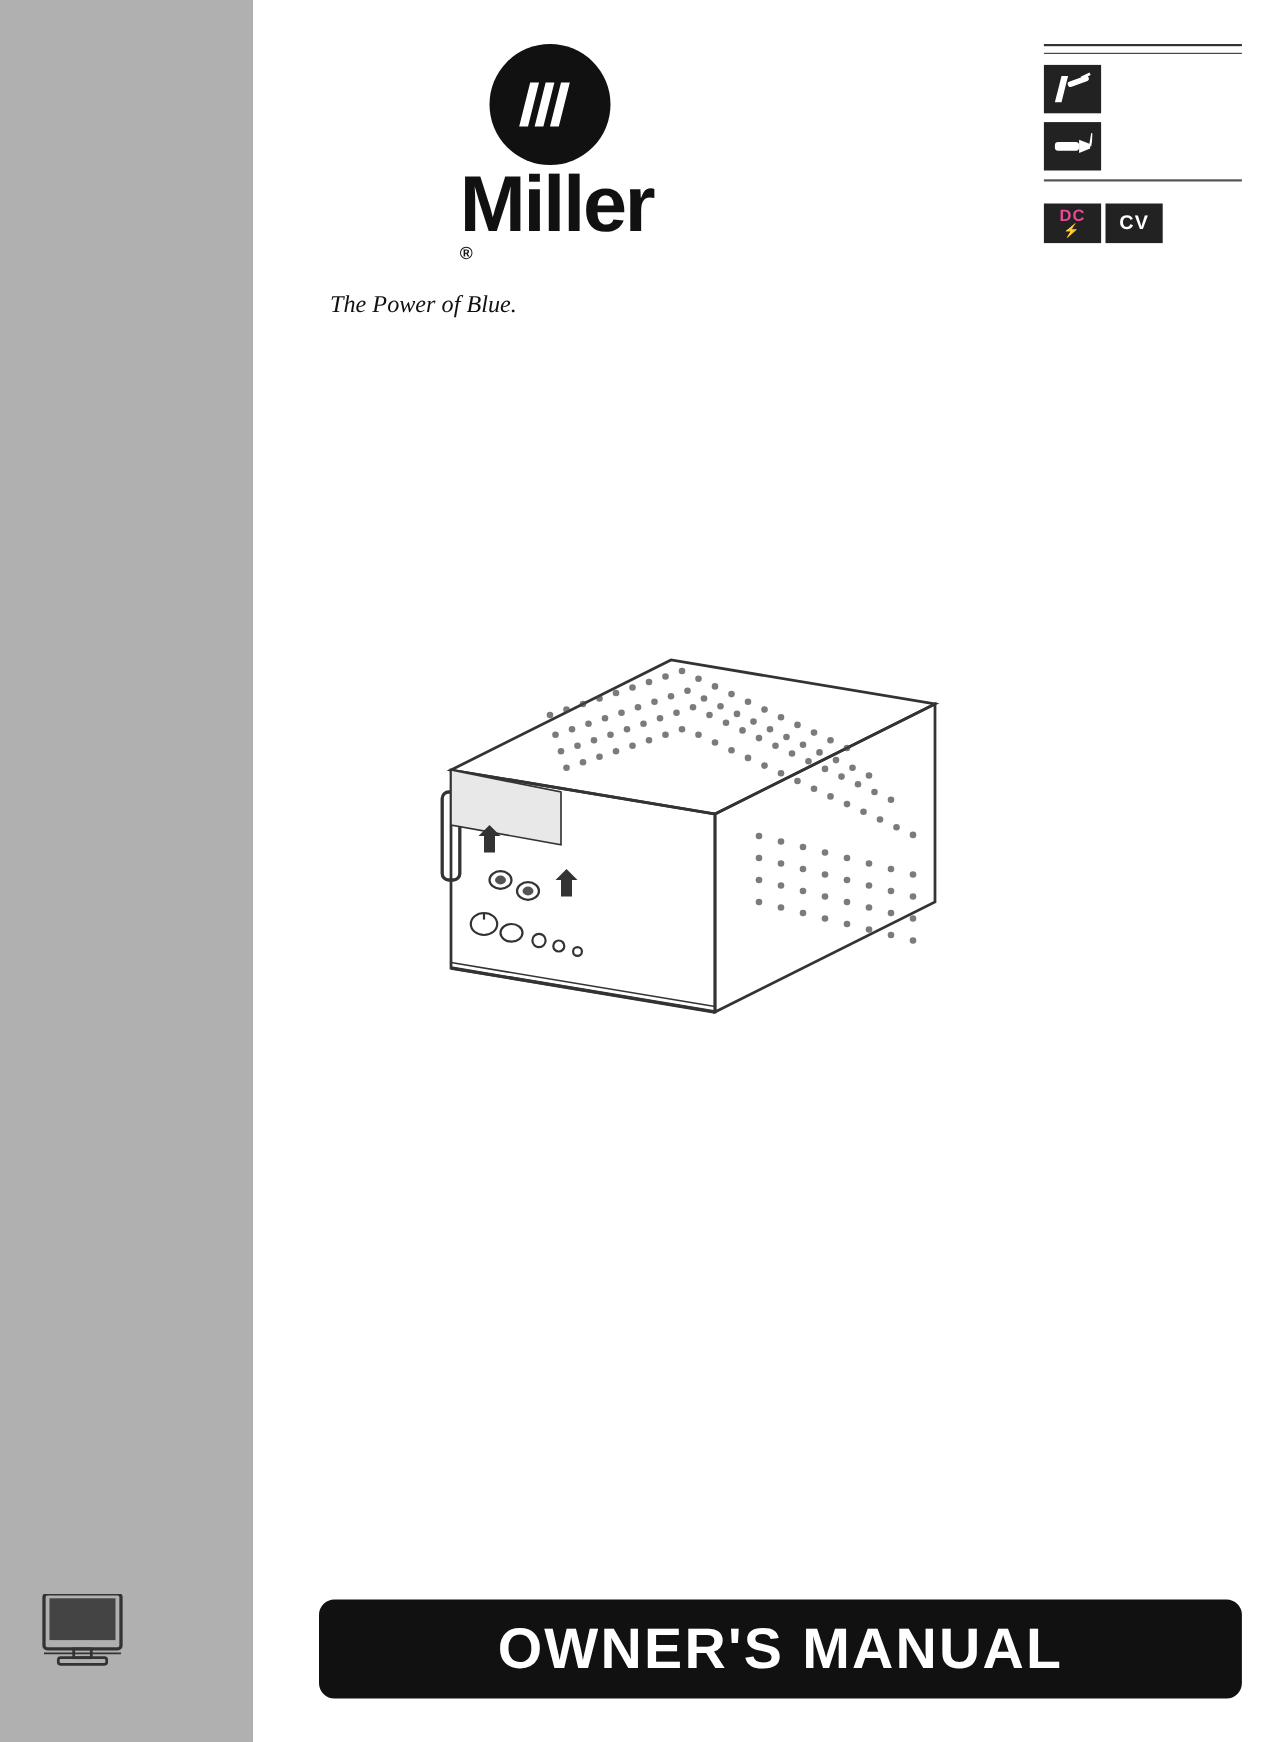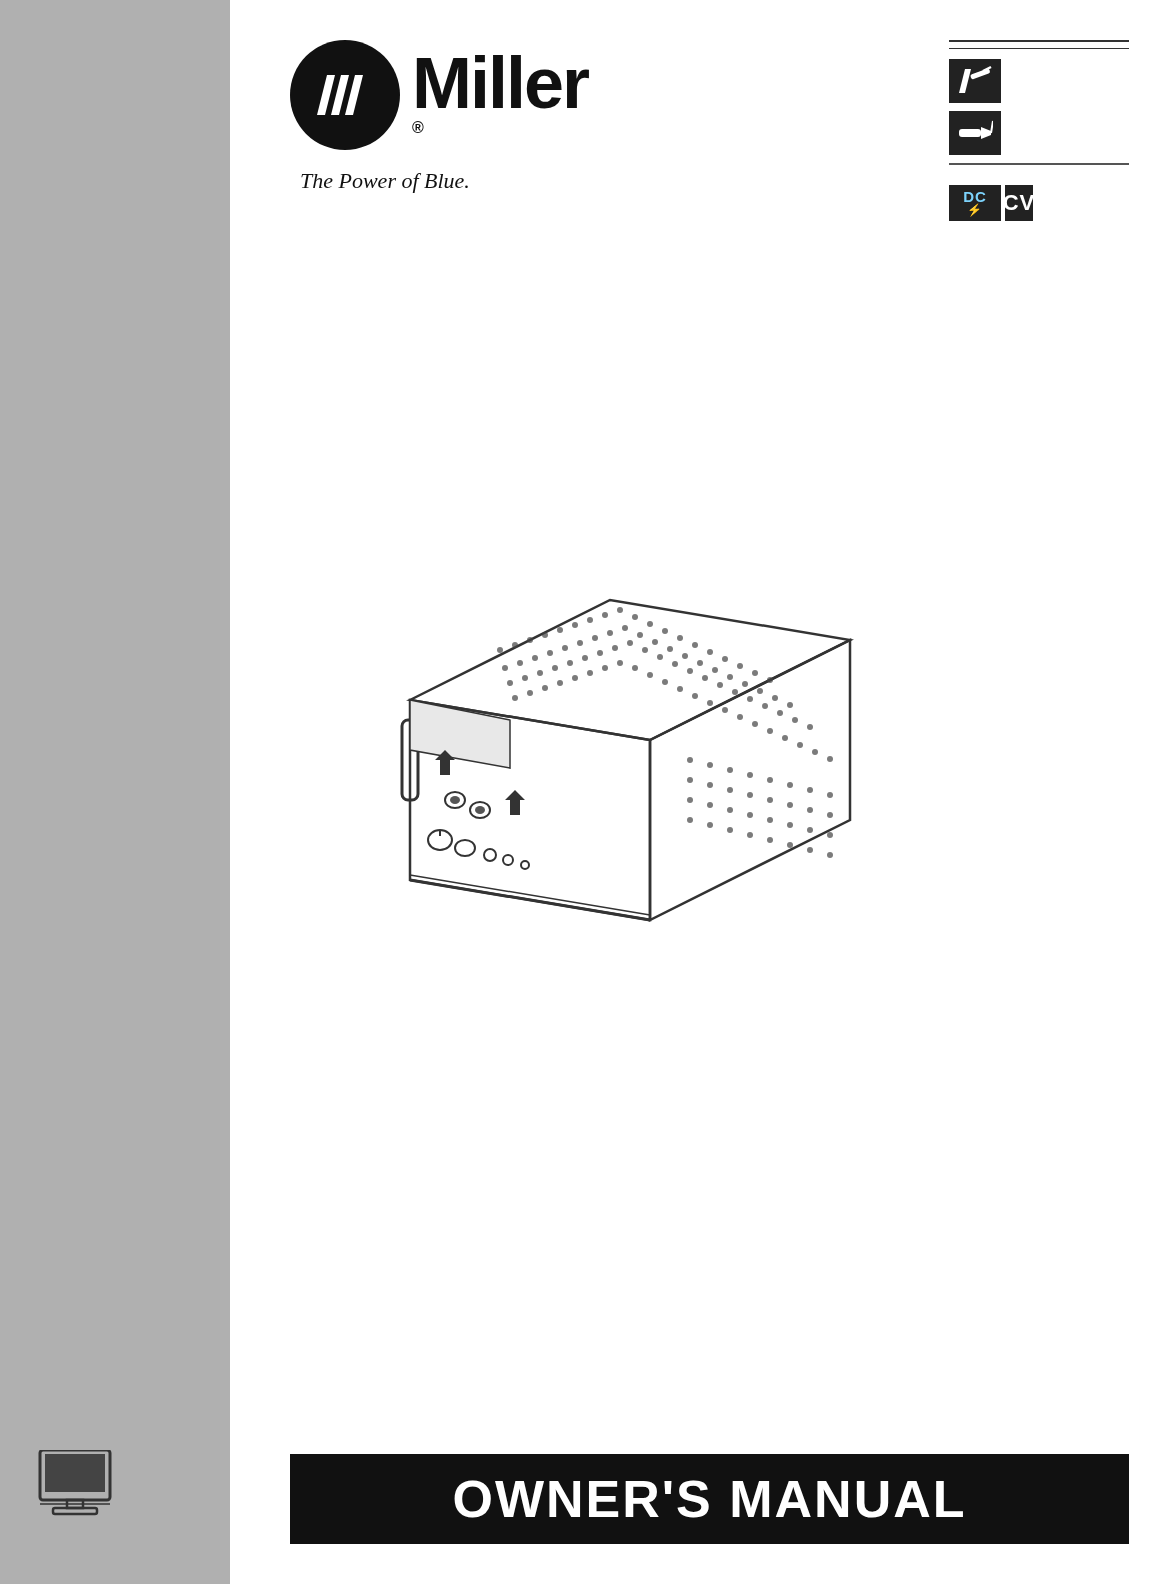--- a/index.html
+++ b/index.html
@@ -68,20 +68,21 @@
       left: 60px;
       top: 40px;
       width: 420px;
     }
 
     
     .miller-logo {
       display: flex;
       align-items: center;
       gap: 0px;
+      flex-direction: column;
     }
 
     .tagline {
       font-style: italic;
       font-size: 22px;
       color: #111;
       margin-top: 18px;
       margin-left: 10px;
       font-family: Georgia, 'Times New Roman', serif;
     }
@@ -107,36 +108,36 @@
     .dc-cv-area {
       display: flex;
       gap: 4px;
       margin-top: 20px;
     }
 
     .badge-dc {
       width: 52px;
       height: 36px;
       background: #222;
-      color: #7dd3fc;
+      color: #ec4899;
       font-size: 18px;
       font-weight: bold;
       display: flex;
       align-items: center;
       justify-content: center;
       font-family: Arial, sans-serif;
       letter-spacing: 1px;
     }
 
     .badge-cv {
-      width: 28px;
+      width: 52px;
       height: 36px;
       background: #222;
       color: #fff;
-      font-size: 22px;
+      font-size: 18px;
       font-weight: bold;
       display: flex;
       align-items: center;
       justify-content: center;
       font-family: Arial, sans-serif;
       letter-spacing: 1px;
     }
 
     
     .machine-area {
@@ -151,20 +152,21 @@
     .owners-manual-banner {
       position: absolute;
       bottom: 40px;
       left: 60px;
       right: 30px;
       height: 90px;
       background: #111;
       display: flex;
       align-items: center;
       justify-content: center;
+      border-radius: 14px;
     }
 
     .owners-manual-text {
       color: #ffffff;
       font-size: 52px;
       font-weight: 900;
       font-family: Arial Black, Arial, sans-serif;
       letter-spacing: 2px;
       text-transform: uppercase;
     }

